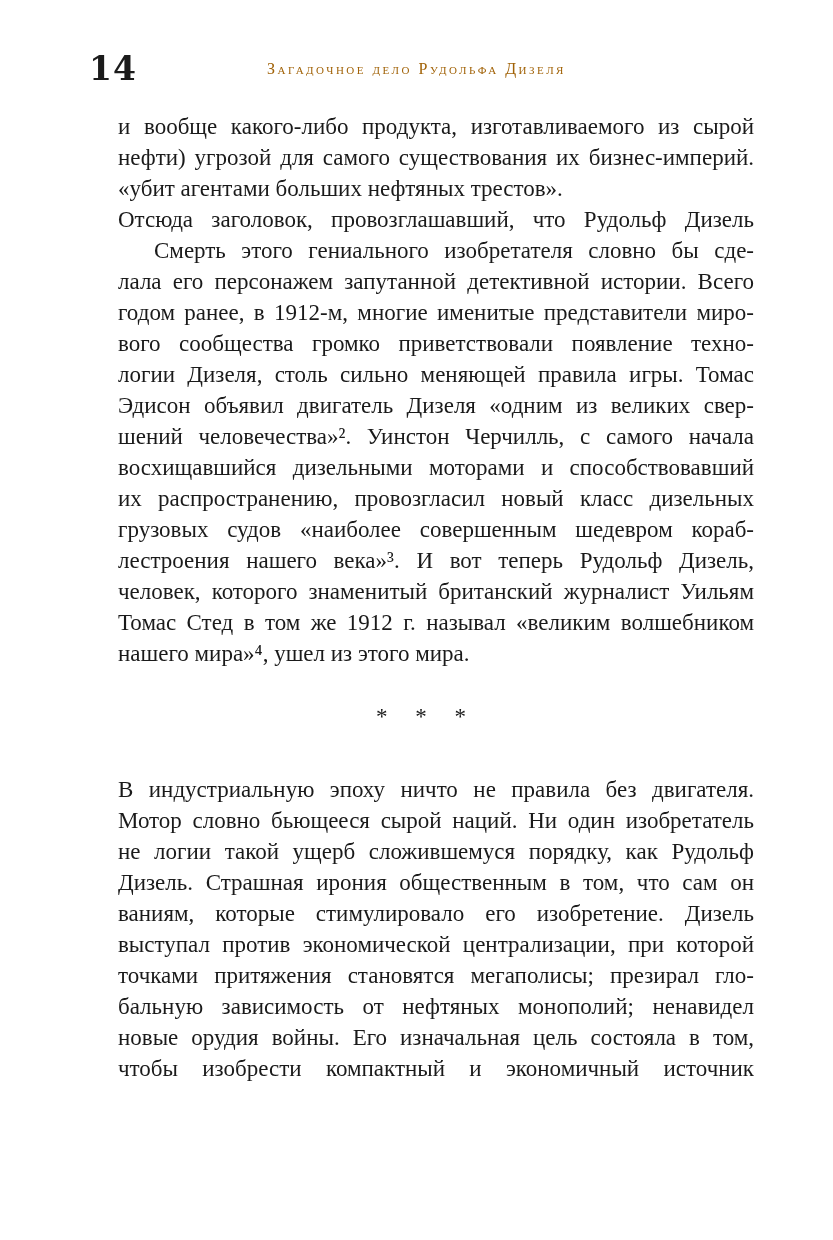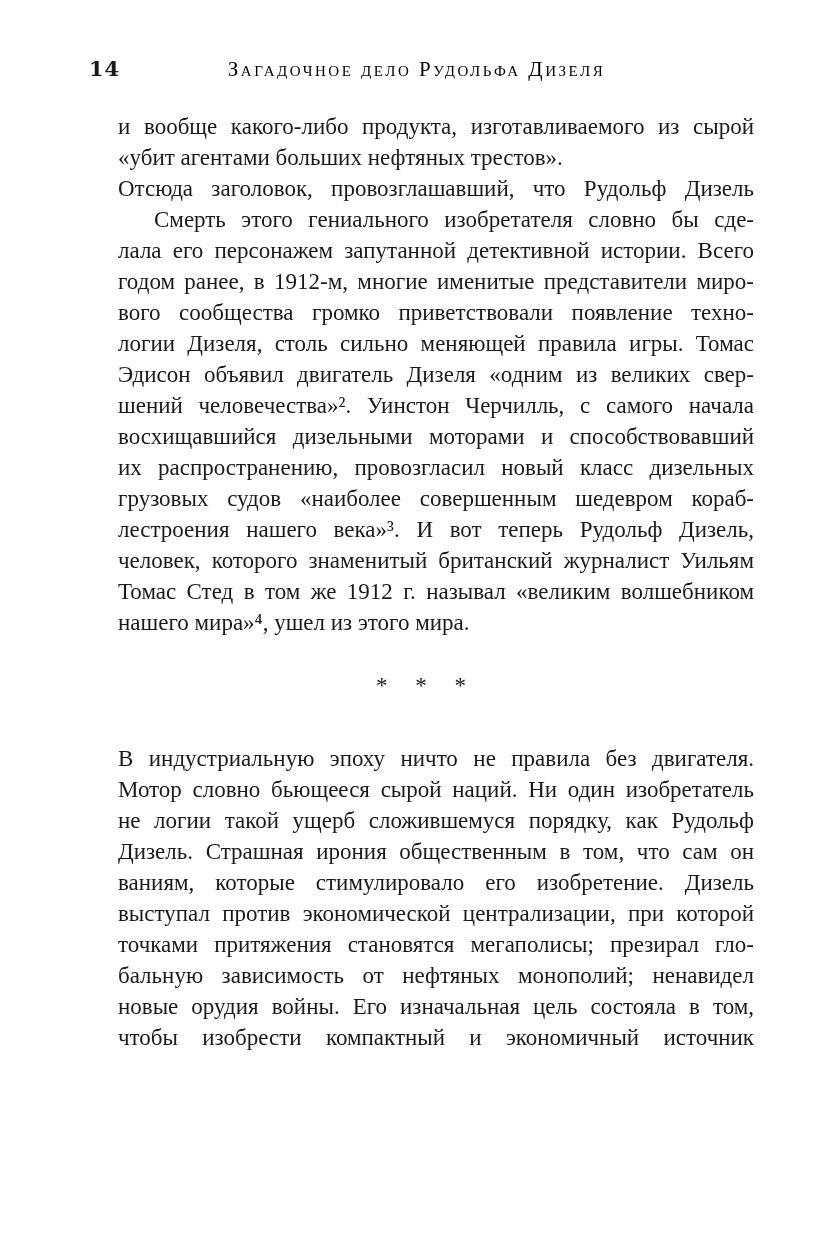--- a/index.html
+++ b/index.html
@@ -22,33 +22,33 @@
     left: 0;
     width: 833px;
     height: 34px;
   }
   .page-number {
     position: absolute;
     left: 89px;
     top: 0;
     font-family: "DejaVu Serif", serif;
     font-weight: bold;
-    font-size: 21px;
+    font-size: 33px;
     line-height: 30px;
     color: #1b1b1b;
     letter-spacing: 1px;
   }
   .running-title {
     display: block;
     text-align: center;
     font-variant: small-caps;
-    font-size: 21px;
+    font-size: 16px;
     line-height: 30px;
     letter-spacing: 2.5px;
-    color: #000000;
+    color: #a16207;
   }
   .text-block {
     position: absolute;
     top: 111px;
     left: 88px;
     width: 666px;
     font-size: 23px;
     line-height: 31px;
     color: #1a1a1a;
   }
@@ -86,20 +86,21 @@
 
 <div class="page">
   <div class="page-header">
     <span class="page-number">14</span>
     <span class="running-title">Загадочное дело Рудольфа Дизеля</span>
   </div>
 
   <div class="text-block" id="text-block">
       <p class="paragraph">
         <span class="line">и вообще какого-либо продукта, изготавливаемого из сырой</span>
+        <span class="line">нефти) угрозой для самого существования их бизнес-империй.</span>
         <span class="line no-just">«убит агентами больших нефтяных трестов».</span>
         <span class="line">Отсюда заголовок, провозглашавший, что Рудольф Дизель</span>
       </p>
       <p class="paragraph">
         <span class="line indented">Смерть этого гениального изобретателя словно бы сде-</span>
         <span class="line">лала его персонажем запутанной детективной истории. Всего</span>
         <span class="line">годом ранее, в 1912-м, многие именитые представители миро-</span>
         <span class="line">вого сообщества громко приветствовали появление техно-</span>
         <span class="line">логии Дизеля, столь сильно меняющей правила игры. Томас</span>
         <span class="line">Эдисон объявил двигатель Дизеля «одним из великих свер-</span>

